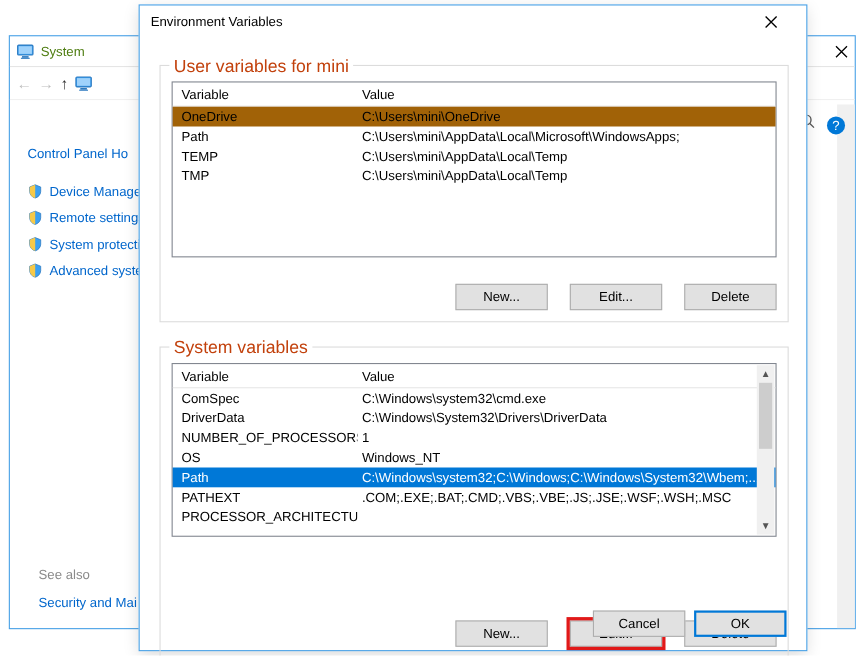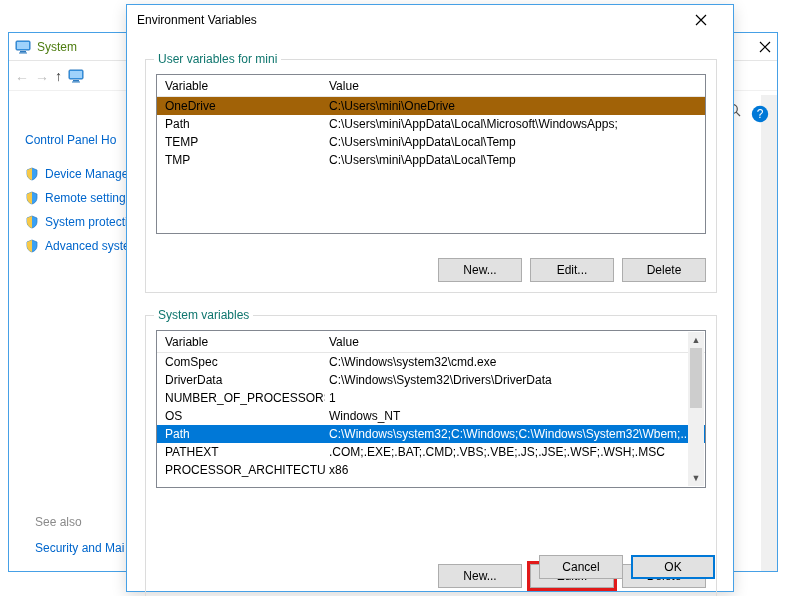--- a/index.html
+++ b/index.html
@@ -22,41 +22,41 @@
 .scrollbar-bg { position: absolute; right: 0; top: 62px; width: 16px; bottom: 0; background: #f0f0f0; }
 .search-icon { position: absolute; right: 36px; top: 70px; }
 
 
 .dialog { position: absolute; left: 126px; top: 4px; width: 608px; height: 588px; background: #fff; border: 1px solid #46a0e6; box-shadow: 0 4px 14px rgba(0,0,0,.15); }
 .dlg-titlebar { height: 30px; display: flex; align-items: center; padding: 0 10px; }
 .dlg-title { font-size: 12px; color: #000; }
 .dlg-close { margin-left: auto; width: 44px; height: 28px; display: flex; align-items: center; justify-content: center; }
 
 .groupbox { position: absolute; border: 1px solid #dcdcdc; }
-.gb-label { position: absolute; top: -8px; left: 8px; background: #fff; padding: 0 4px; font-size: 12px; color: #0f766e; }
+.gb-label { position: absolute; top: -8px; left: 8px; background: #fff; padding: 0 4px; font-size: 16px; color: #c2410c; }
 .gb1 { left: 18px; top: 54px; width: 572px; height: 234px; }
 .gb2 { left: 18px; top: 310px; width: 572px; height: 284px; }
 
 .listbox { position: absolute; left: 10px; top: 14px; right: 10px; height: 160px; border: 1px solid #828790; background: #fff; }
 .lb-head { display: flex; height: 22px; align-items: center; border-bottom: 1px solid #e6e6e6; font-size: 12px; color: #000; }
 .lb-head .col1 { width: 168px; padding-left: 8px; }
 .lb-head .col2 { flex: 1; padding-left: 4px; }
 .lb-row { display: flex; height: 18px; align-items: center; font-size: 12px; }
 .lb-row .col1 { width: 168px; padding-left: 8px; white-space: nowrap; overflow: hidden; }
 .lb-row .col2 { flex: 1; padding-left: 4px; white-space: nowrap; overflow: hidden; }
 .lb-row.alt { background: #a16207; }
 .lb-row.sel { background: #0078d7; color: #fff; }
 .gb2 .listbox { height: 158px; }
 .gb2 .lb-scroll { position: absolute; right: 1px; top: 1px; bottom: 1px; width: 16px; background: #f0f0f0; }
 .gb2 .lb-thumb { position: absolute; top: 16px; left: 2px; right: 2px; height: 60px; background: #cdcdcd; }
 .gb2 .lb-arr { position:absolute; left:0; right:0; height:16px; display:flex; align-items:center; justify-content:center; font-size:9px; color:#555; }
 .gb2 .lb-arr.up { top:0; }
 .gb2 .lb-arr.dn { bottom:0; }
 
-.btn-row { position: absolute; right: 10px; bottom: 10px; display: flex; gap: 8px; }
+.btn-row { position: absolute; right: 10px; bottom: 10px; display: flex; gap: 20px; }
 .win-btn { width: 84px; height: 24px; font-size: 12px; background: #e1e1e1; border: 1px solid #adadad; display: inline-flex; align-items: center; justify-content: center; cursor: pointer; }
 .win-btn.default { border: 2px solid #0078d7; background:#e1e1e1; }
 .highlight-edit { outline: 3px solid #e11919; outline-offset: 0; }
 
 .dlg-footer { position: absolute; right: 18px; bottom: 12px; display: flex; gap: 8px; }
 
 .nav-arrow { color:#bdbdbd; font-size:14px; }
 svg { display:block; }
 
 </style>
@@ -225,21 +225,20 @@
           <div class="lb-row sel">
             <div class="col1">Path</div>
             <div class="col2">C:\Windows\system32;C:\Windows;C:\Windows\System32\Wbem;...</div>
           </div>
           <div class="lb-row">
             <div class="col1">PATHEXT</div>
             <div class="col2">.COM;.EXE;.BAT;.CMD;.VBS;.VBE;.JS;.JSE;.WSF;.WSH;.MSC</div>
           </div>
           <div class="lb-row">
             <div class="col1">PROCESSOR_ARCHITECTURE</div>
-            <div class="col2">x86</div>
           </div>
         </div>
       <div class="lb-scroll">
         <div class="lb-arr up">▲</div>
         <div class="lb-thumb"></div>
         <div class="lb-arr dn">▼</div>
       </div>
     </div>
     <div class="btn-row">
       <div class="win-btn">New...</div>

